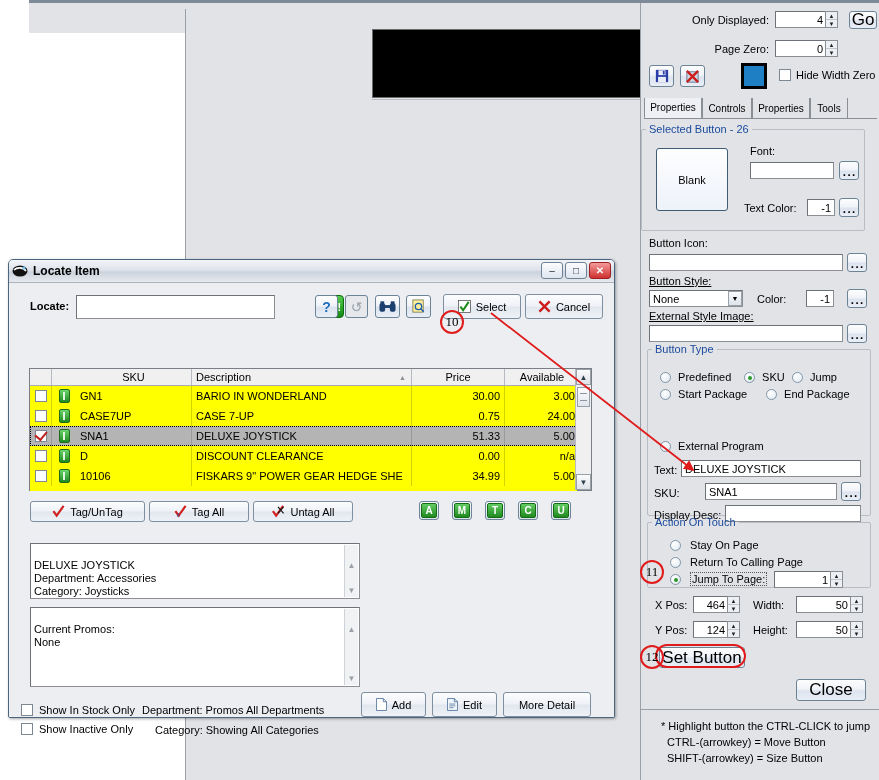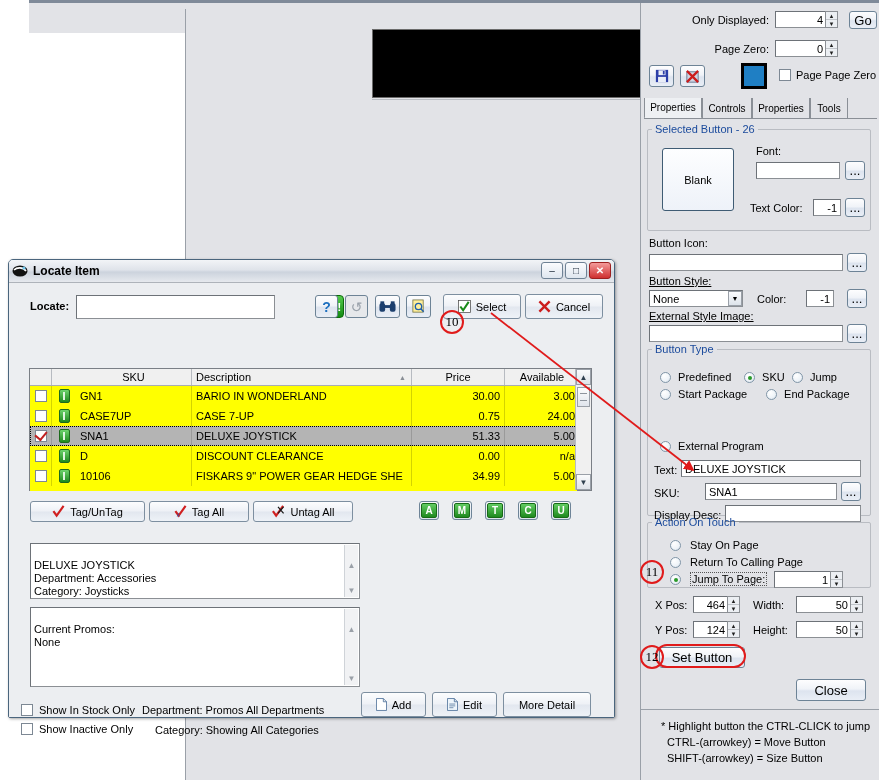--- a/index.html
+++ b/index.html
@@ -41,21 +41,21 @@
   .num-right{text-align:right;}
   .spinner{
     width:13px;height:17px;display:inline-flex;flex-direction:column;
     border:1px solid #8b8f94;background:#eceff3;vertical-align:top;margin-left:-1px;
   }
   .spinner i{flex:1;display:flex;align-items:center;justify-content:center;font-style:normal;font-size:6px;line-height:6px;color:#1f1f1f;}
   .spinner i:first-child{border-bottom:1px solid #c0c4c9;}
   .winbtn{
     background:linear-gradient(180deg,#fdfdfe 0%,#f0f3f8 45%,#dde4ef 55%,#e9eef6 100%);
     border:1px solid #6d8396;border-radius:3px;
-    font-size:13px;display:inline-flex;align-items:center;justify-content:center;
+    font-size:17px;display:inline-flex;align-items:center;justify-content:center;
     color:#000;cursor:default;
   }
   .dotbtn{width:20px;height:19px;}
   fieldset.grp{
     border:1px solid #b9bcc2;margin:0;padding:0;position:absolute;border-radius:2px;
   }
   fieldset.grp > legend{font-size:11px;color:#1a4a9c;padding:0 3px;margin-left:4px;}
 
   .radio{
     width:11px;height:11px;border-radius:50%;
@@ -215,31 +215,31 @@
     </svg>
   </div>
   <div class="winbtn" style="position:absolute;left:39px;top:62px;width:25px;height:22px;">
     <svg width="15" height="15" viewBox="0 0 16 16">
       <rect x="2" y="3" width="12" height="11" fill="#cfd6e4" stroke="#4a5a78" stroke-width="0.8"></rect>
       <path d="M2 2 L14 14 M14 2 L2 14" stroke="#cc1c1c" stroke-width="2.4" fill="none"></path>
     </svg>
   </div>
   <div style="position:absolute;left:100px;top:60px;width:26px;height:26px;background:#1f7fc4;border:3px solid #000;"></div>
   <div style="position:absolute;left:138px;top:66px;" class="chk"></div>
-  <div style="position:absolute;left:155px;top:66px;" class="lbl">Page Page Zero</div>
+  <div style="position:absolute;left:155px;top:66px;" class="lbl">Hide Width Zero</div>
 
   <div id="tabstrip">
     <div class="tab active" style="left:0;width:58px;">Properties</div>
     <div class="tab" style="left:58px;width:50px;">Controls</div>
     <div class="tab" style="left:108px;width:58px;">Properties</div>
     <div class="tab" style="left:166px;width:38px;">Tools</div>
   </div>
   <div id="tabline"></div>
 
-  <fieldset class="grp" style="left:6px;top:120px;width:224px;height:108px;">
+  <fieldset class="grp" style="left:0;top:120px;width:224px;height:108px;">
     <legend>Selected Button - 26</legend>
     <div style="position:absolute;left:14px;top:13px;width:72px;height:63px;
                 background:linear-gradient(180deg,#fdfeff,#eef2f9);border:1px solid #3f5c74;border-radius:3px;
                 display:flex;align-items:center;justify-content:center;font-size:11px;">
       <span>Blank</span>
     </div>
     <div class="lbl" style="position:absolute;left:108px;top:10px;">Font:</div>
     <div class="sunken-input" style="position:absolute;left:108px;top:27px;width:84px;"></div>
     <div class="winbtn dotbtn" style="position:absolute;left:197px;top:26px;">...</div>
     <div class="lbl" style="position:absolute;left:102px;top:67px;">Text Color:</div>

